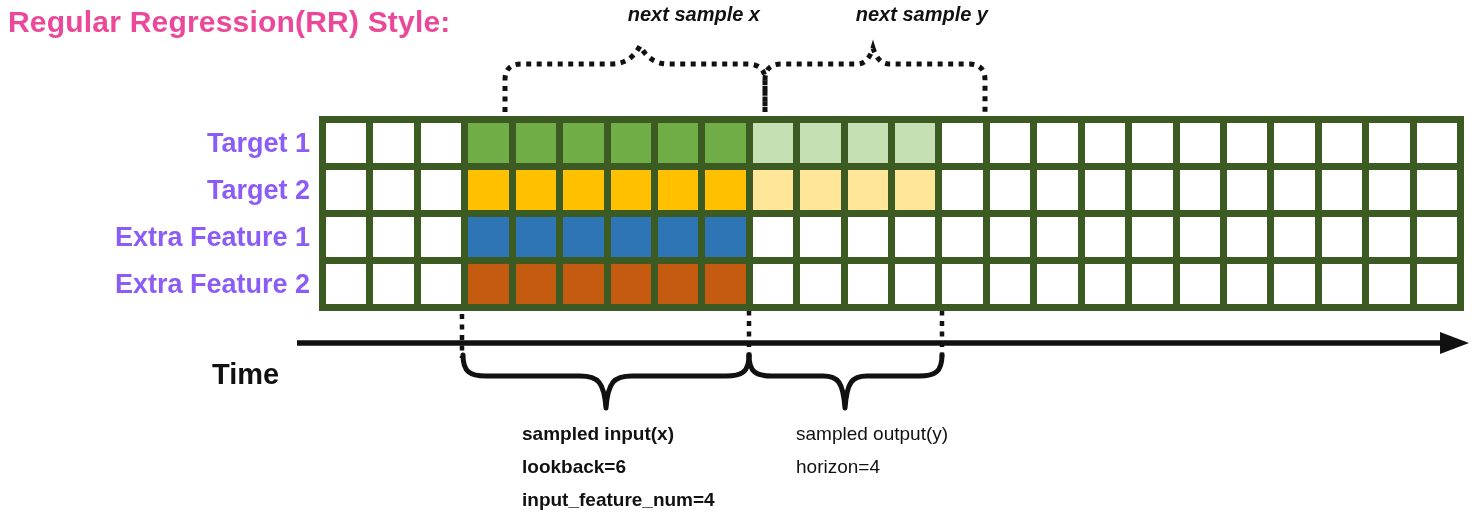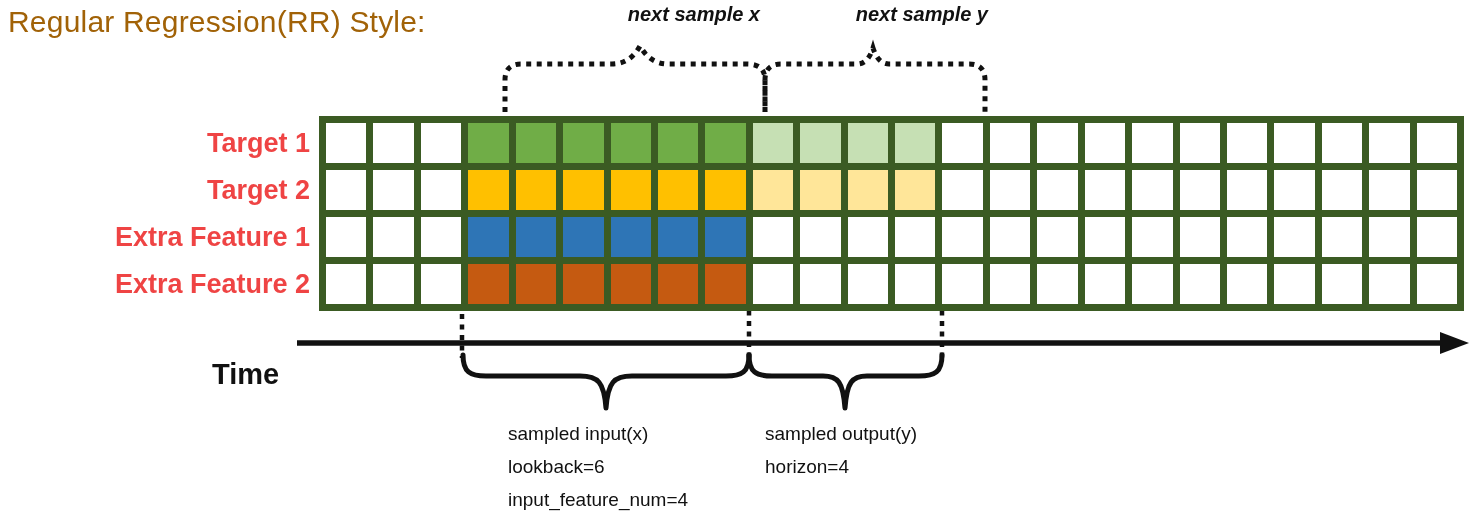--- a/index.html
+++ b/index.html
@@ -5,35 +5,35 @@
   html,body{margin:0;padding:0;background:#ffffff;}
   .canvas{
     position:relative;
     width:1476px;height:516px;
     background:#ffffff;
     font-family:"Liberation Sans", sans-serif;
     overflow:hidden;
   }
   .title{
     position:absolute;left:8px;top:5px;
-    font-size:30px;font-weight:400;color:#a16207;
+    font-size:30px;font-weight:700;color:#ec4899;
     letter-spacing:0.2px;
   }
   .top-label{
     position:absolute;top:3px;width:220px;
     text-align:right;
     font-size:20px;font-style:italic;font-weight:700;color:#111;
   }
   .top-label.x{left:540px;}
   .top-label.y{left:768px;}
   svg.linework{position:absolute;left:0;top:0;}
   .row-label{
     position:absolute;right:1166px;height:40px;line-height:40px;
     white-space:nowrap;
-    font-size:27px;font-weight:700;color:#ef4444;
+    font-size:27px;font-weight:700;color:#8b5cf6;
   }
   .grid-frame{
     position:absolute;left:319px;top:116px;
     width:1145px;height:195px;
     box-sizing:border-box;
     background:#3B5B23;
     padding:7px;
     display:grid;
     grid-template-rows:repeat(4,1fr);
     gap:7px;
@@ -42,22 +42,22 @@
   .time-label{
     position:absolute;left:212px;top:326px;
     font-size:29px;font-weight:700;color:#111;margin-top:32px;
   }
   .note{
     position:absolute;top:417px;
     font-size:19px;line-height:33px;color:#111;
     font-weight:400;
     white-space:nowrap;
   }
-  .note.input{left:508px;}
-  .note.output{left:765px;}
+  .note.input{left:522px;font-weight:bold;}
+  .note.output{left:796px;}
 </style>
 </head>
 <body>
 
 <div class="canvas">
 
   <div class="title">Regular Regression(RR) Style:</div>
 
   <div class="top-label x">next sample x</div>
   <div class="top-label y">next sample y</div>

